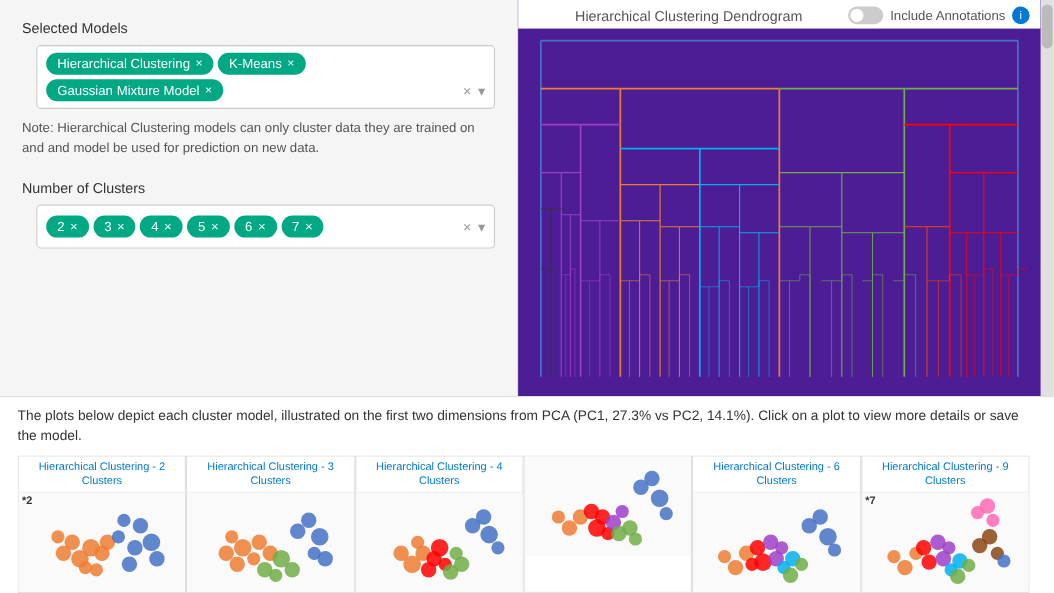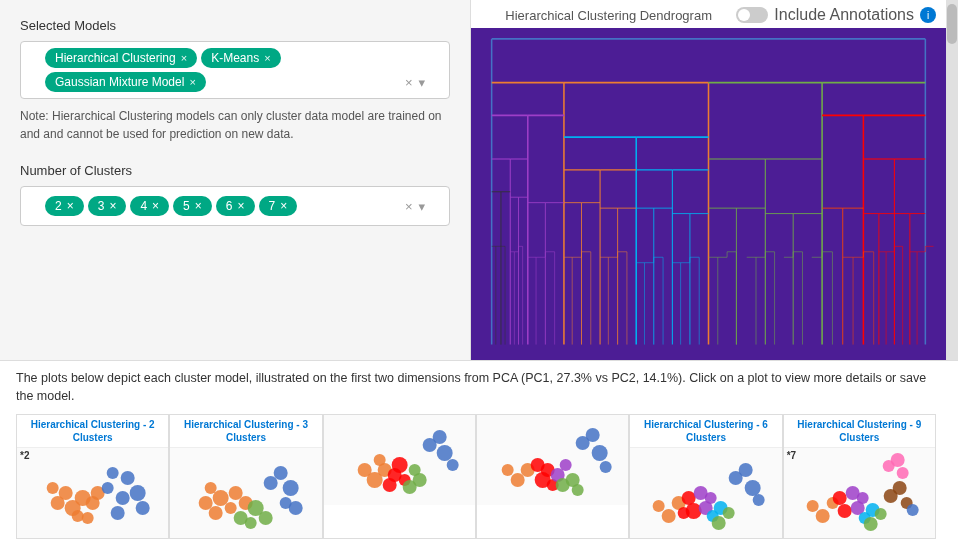--- a/index.html
+++ b/index.html
@@ -46,27 +46,28 @@
       font-size: 13px;
       font-weight: normal;
       color: #333;
       margin-bottom: 8px;
     }
 
     .tag-container {
       background: #fff;
       border: 1px solid #ccc;
       border-radius: 4px;
-      padding: 6px 24px;
+      padding: 6px 8px;
       display: flex;
       flex-wrap: wrap;
       align-items: center;
       gap: 4px;
       min-height: 40px;
       position: relative;
+      margin-left: 13px;
     }
 
     .tag {
       background: #00a884;
       color: #fff;
       border-radius: 12px;
       padding: 3px 10px;
       font-size: 12px;
       display: flex;
       align-items: center;
@@ -152,21 +153,21 @@
       position: absolute;
       left: 2px;
       top: 2px;
       width: 12px;
       height: 12px;
       background: #fff;
       border-radius: 50%;
     }
 
     .toggle-label {
-      font-size: 16px;
+      font-size: 12px;
       color: #555;
     }
 
     .info-icon {
       width: 16px;
       height: 16px;
       background: #0078d4;
       border-radius: 50%;
       color: #fff;
       font-size: 10px;
@@ -209,21 +210,20 @@
       min-width: 0;
     }
 
     .plot-header {
       text-align: center;
       font-size: 10px;
       color: #0078d4;
       padding: 3px 2px;
       line-height: 1.3;
       border-bottom: 1px solid #eee;
-      font-weight: bold;
     }
 
     .plot-body {
       height: 90px;
       position: relative;
       background: #fafafa;
       overflow: hidden;
     }
 
     .plot-label {
@@ -277,21 +277,21 @@
         <div class="tag">
           <span>Gaussian Mixture Model</span>
           <span class="close">×</span>
         </div>
         <div class="tag-actions">
           <span>×</span>
           <span>▾</span>
         </div>
       </div>
 
-      <div class="note-text">Note: Hierarchical Clustering models can only cluster data model are trained on and and cannot be used for prediction on new data.</div>
+      <div class="note-text">Note: Hierarchical Clustering models can only cluster data they are trained on and and model be used for prediction on new data.</div>
 
       <div class="section-label-2">Number of Clusters</div>
 
       <div class="tag-container">
         <div class="number-tag">
           <span>2</span>
           <span class="close">×</span>
         </div>
         <div class="number-tag">
           <span>3</span>
@@ -524,20 +524,21 @@
             <circle cx="90" cy="35" r="7" fill="#4472c4" opacity="0.85"></circle>
             <circle cx="100" cy="25" r="7" fill="#4472c4" opacity="0.85"></circle>
             <circle cx="110" cy="40" r="8" fill="#4472c4" opacity="0.85"></circle>
             <circle cx="105" cy="55" r="6" fill="#4472c4" opacity="0.85"></circle>
             <circle cx="115" cy="60" r="7" fill="#4472c4" opacity="0.85"></circle>
           </svg>
         </div>
       </div>
 
       <div class="cluster-plot">
+        <div class="plot-header">Hierarchical Clustering - 4 Clusters</div>
         <div class="plot-body">
           <span class="plot-label"></span>
           <svg viewBox="0 0 130 90" width="100%" height="100%">
             <circle cx="30" cy="55" r="7" fill="#ed7d31" opacity="0.85"></circle>
             <circle cx="40" cy="65" r="8" fill="#ed7d31" opacity="0.85"></circle>
             <circle cx="50" cy="55" r="7" fill="#ed7d31" opacity="0.85"></circle>
             <circle cx="45" cy="45" r="6" fill="#ed7d31" opacity="0.85"></circle>
             <circle cx="60" cy="60" r="7" fill="#ff0000" opacity="0.85"></circle>
             <circle cx="55" cy="70" r="7" fill="#ff0000" opacity="0.85"></circle>
             <circle cx="65" cy="50" r="8" fill="#ff0000" opacity="0.85"></circle>

